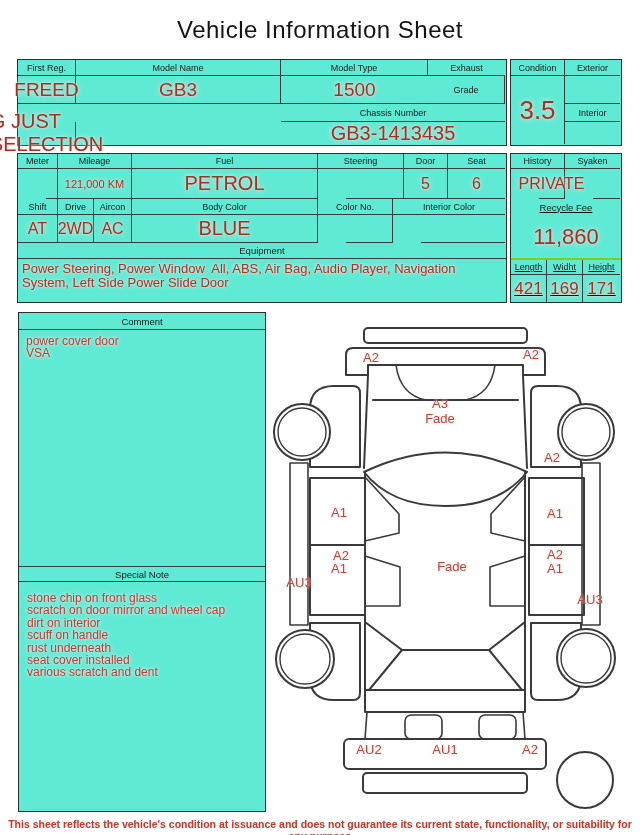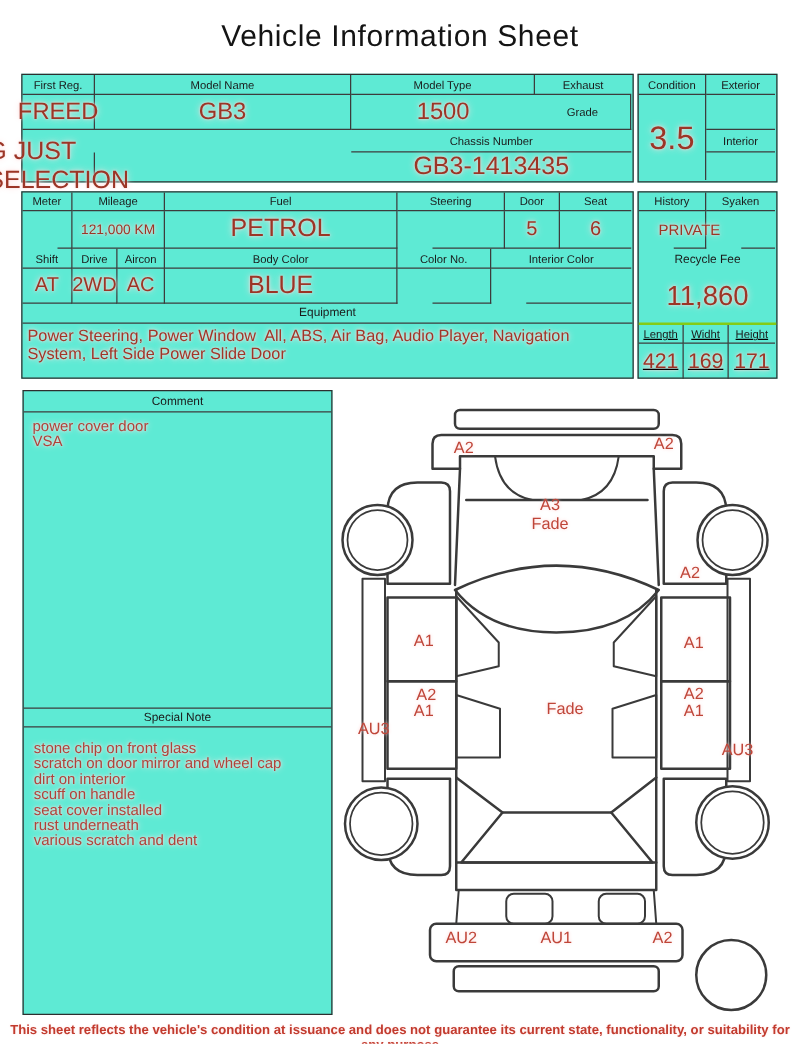--- a/index.html
+++ b/index.html
@@ -15,21 +15,21 @@
   }
   .box{border:1.5px solid #2e2e2e;background:#5eead4;}
   .grid{display:grid;}
   .cell{box-sizing:border-box;border-right:1px solid #3c3c3c;border-bottom:1px solid #3c3c3c;
         display:flex;align-items:center;justify-content:center;overflow:visible;}
   .cell.nr{border-right:none;}
   .cell.nb{border-bottom:none;}
   .hdr{font-size:9px;color:#1a1a1a;}
   .val{color:#9b3526;text-shadow:0 0 2px #ffd2d2,0 0 6px #ffe3e3;font-weight:400;}
   .v26{font-size:26px;} .v22{font-size:22px;} .v20{font-size:20px;} .v19{font-size:19px;}
-  .v17{font-size:17px;} .v16{font-size:16px;} .v12{font-size:12px;margin-left:28px;} .v11{font-size:11px;}
+  .v17{font-size:17px;} .v16{font-size:16px;} .v12{font-size:16px;margin-left:28px;} .v11{font-size:11px;}
   .firstreg{flex-direction:column;align-items:flex-start;justify-content:center;
             padding-left:2px;line-height:21px;font-size:20px;}
   .eq-content{display:block;font-size:13px;line-height:13.5px;color:#a03528;
               padding:3px 4px;white-space:pre-wrap;
               text-shadow:0 0 2px #ffd9d9,0 0 5px #ffe8e8;}
   .section-hdr{display:flex;align-items:center;justify-content:center;
                font-size:9.5px;color:#1a1a1a;}
   .red-lines{font-size:12px;line-height:12.4px;color:#ae423a;
              text-shadow:0 0 2px #ffdcdc,0 0 5px #ffeaea;}
   .red-lines div{white-space:nowrap;}
@@ -108,21 +108,21 @@
   <div class="eq-content">Power Steering, Power Window  All, ABS, Air Bag, Audio Player, Navigation System, Left Side Power Slide Door</div>
 </div>
 
 <div class="abs box" style="left:510px;top:153px;width:112px;height:150px;">
   <div class="grid" style="grid-template-columns:54px 55px;grid-template-rows:15px 30px;">
     <div class="cell hdr">History</div>
     <div class="cell hdr nr">Syaken</div>
     <div class="cell val v12">PRIVATE</div>
     <div class="cell val v12 nr"></div>
   </div>
-  <div class="section-hdr" style="height:16px;">Recycle Fee</div>
+  <div class="section-hdr" style="height:16px;text-decoration:underline;">Recycle Fee</div>
   <div class="val v22" style="height:43px;display:flex;align-items:center;justify-content:center;">11,860</div>
   <div class="grid" style="grid-template-columns:36px 36px 37px;grid-template-rows:15px 28px;border-top:2px solid #84cc16;text-decoration:underline;">
     <div class="cell hdr">Length</div>
     <div class="cell hdr">Widht</div>
     <div class="cell hdr nr">Height</div>
     <div class="cell val v17 nb">421</div>
     <div class="cell val v17 nb">169</div>
     <div class="cell val v17 nr nb">171</div>
   </div>
 </div>
@@ -132,22 +132,22 @@
   <div class="red-lines" style="padding:5px 7px;">
     <div>power cover door</div>
     <div>VSA</div>
   </div>
   <div class="abs section-hdr" style="left:0;right:0;top:253px;height:16px;border-top:1px solid #3c3c3c;border-bottom:1px solid #3c3c3c;">Special Note</div>
   <div class="abs red-lines" style="left:0;right:0;top:274px;padding:5px 8px;">
     <div>stone chip on front glass</div>
     <div>scratch on door mirror and wheel cap</div>
     <div>dirt on interior</div>
     <div>scuff on handle</div>
+    <div>rust underneath</div>
     <div>seat cover installed</div>
-    <div>rust underneath</div>
     <div>various scratch and dent</div>
   </div>
 </div>
 
 <svg class="abs" style="left:268px;top:315px;" width="355" height="495" viewBox="0 0 355 495">
 
   <rect class="outline thin" x="22" y="148" width="18" height="162"></rect>
   <rect class="outline thin" x="314" y="148" width="18" height="162"></rect>
 
   <path class="outline" d="M42,152 V94 Q42,71 66,71 H85 Q92,71 92,78 V152 Z"></path>

